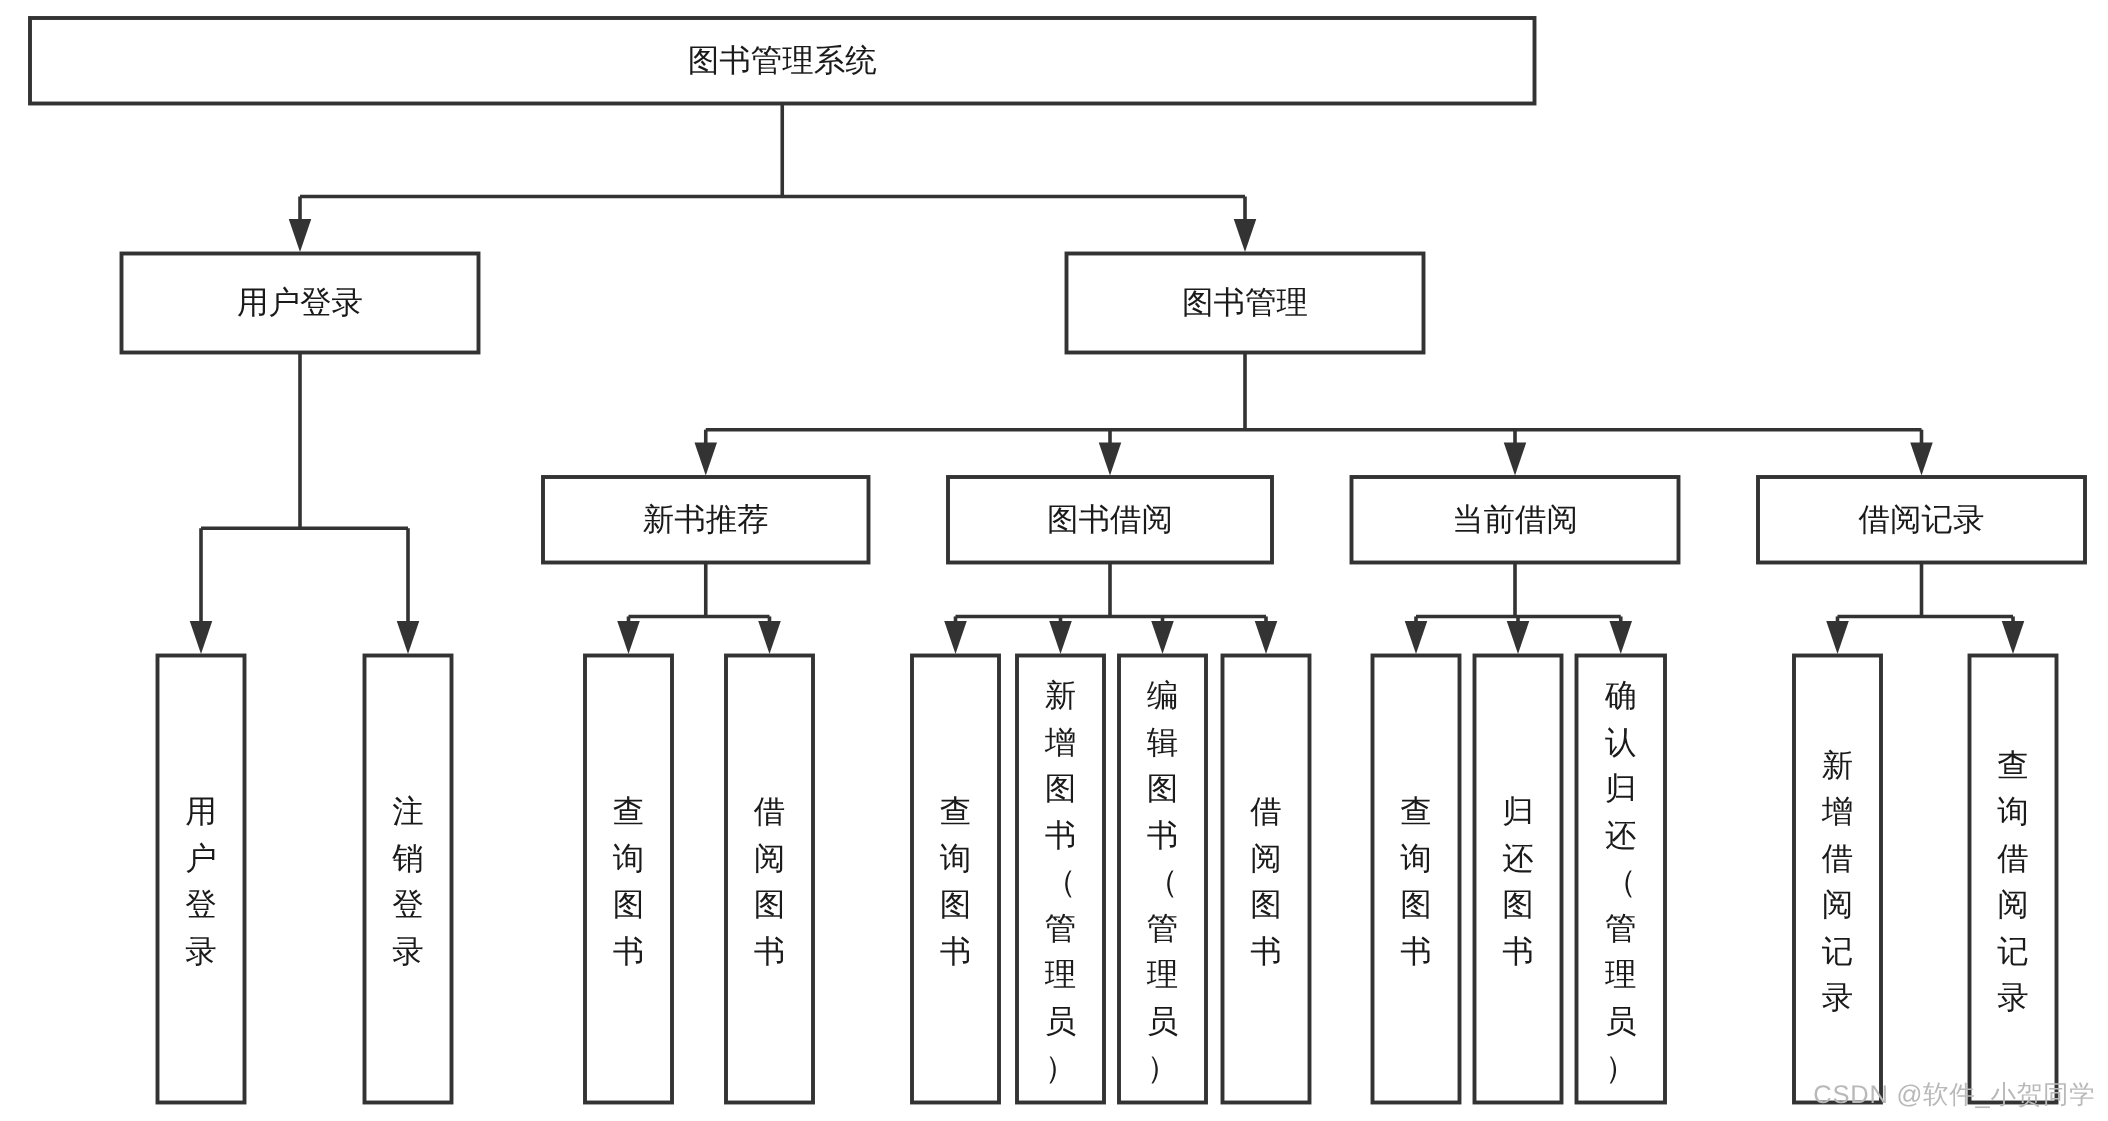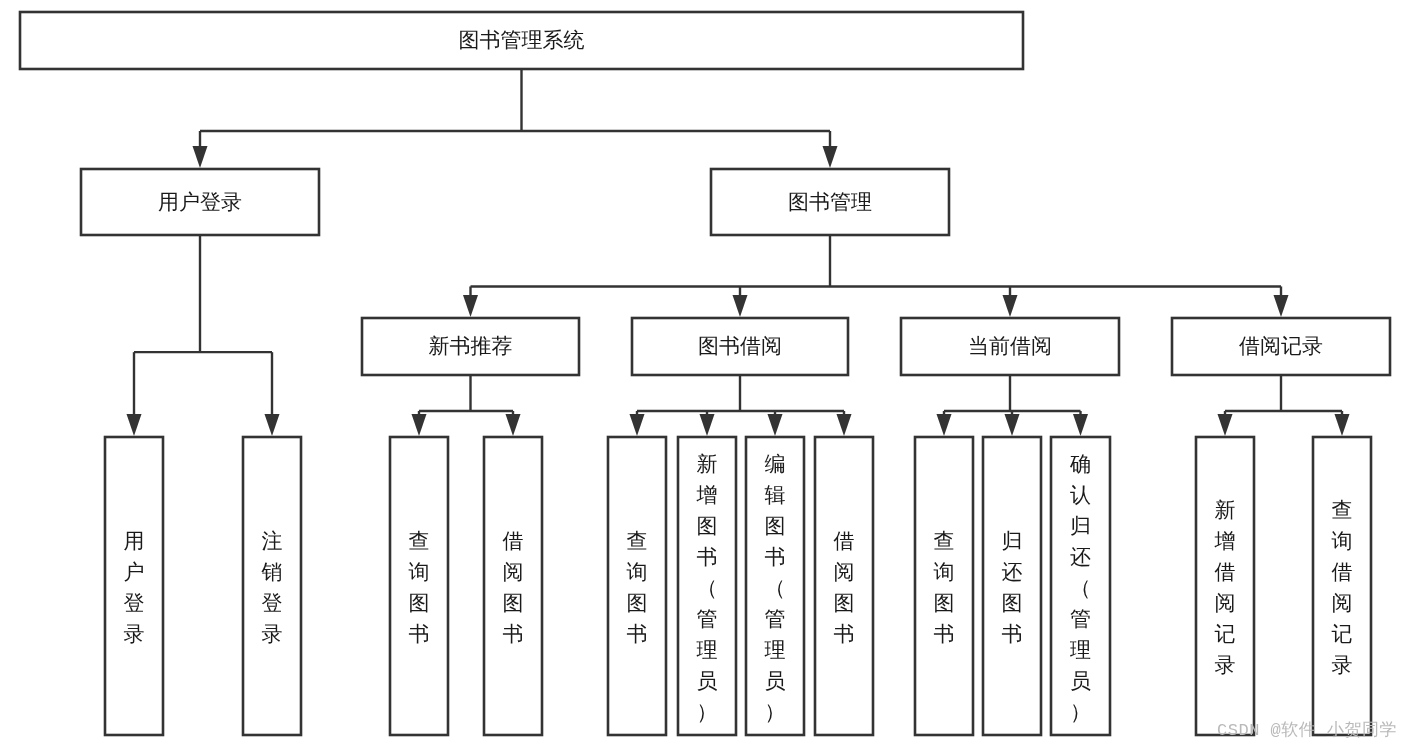--- a/index.html
+++ b/index.html
@@ -43,21 +43,21 @@
     fill: none;
   }
   .arrow-head {
     fill: #333333;
     stroke: none;
   }
   .watermark {
     position: absolute;
     right: 8px;
     bottom: 6px;
-    font-family: Liberation Mono, monospace;
+    font-family: Liberation Sans, sans-serif;
     font-size: 17px;
     color: #b9b9b9;
     letter-spacing: 0.5px;
     white-space: nowrap;
     pointer-events: none;
   }
 </style>
 </head>
 <body>
 

